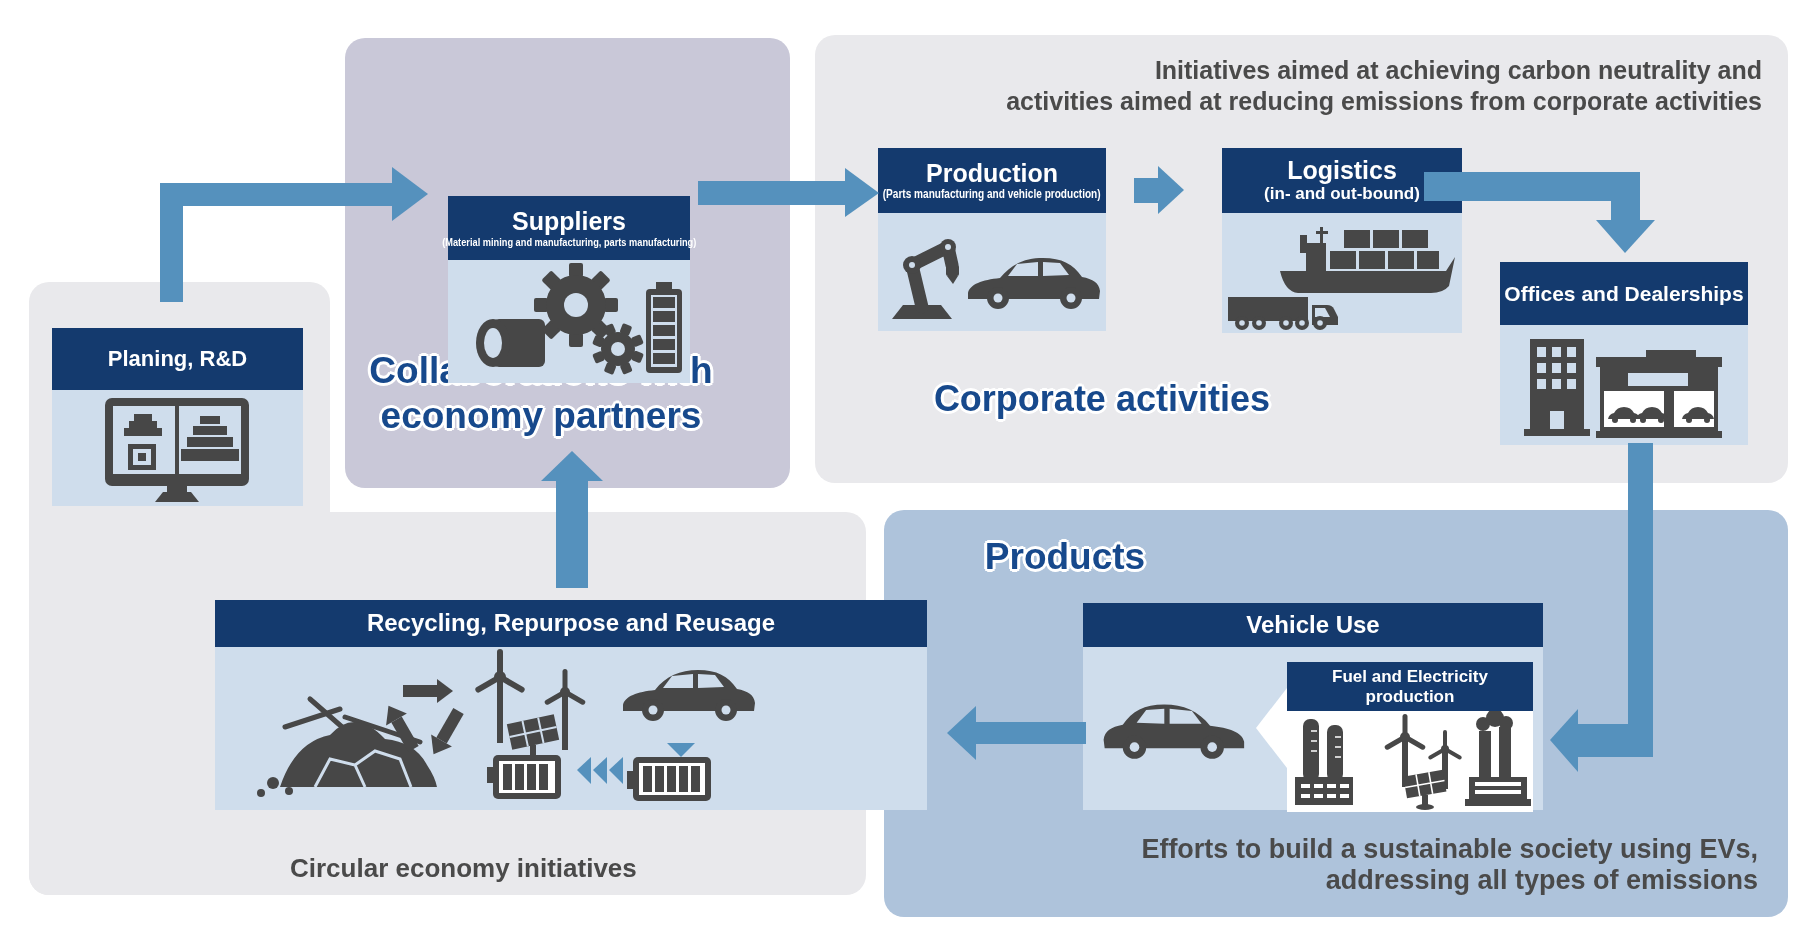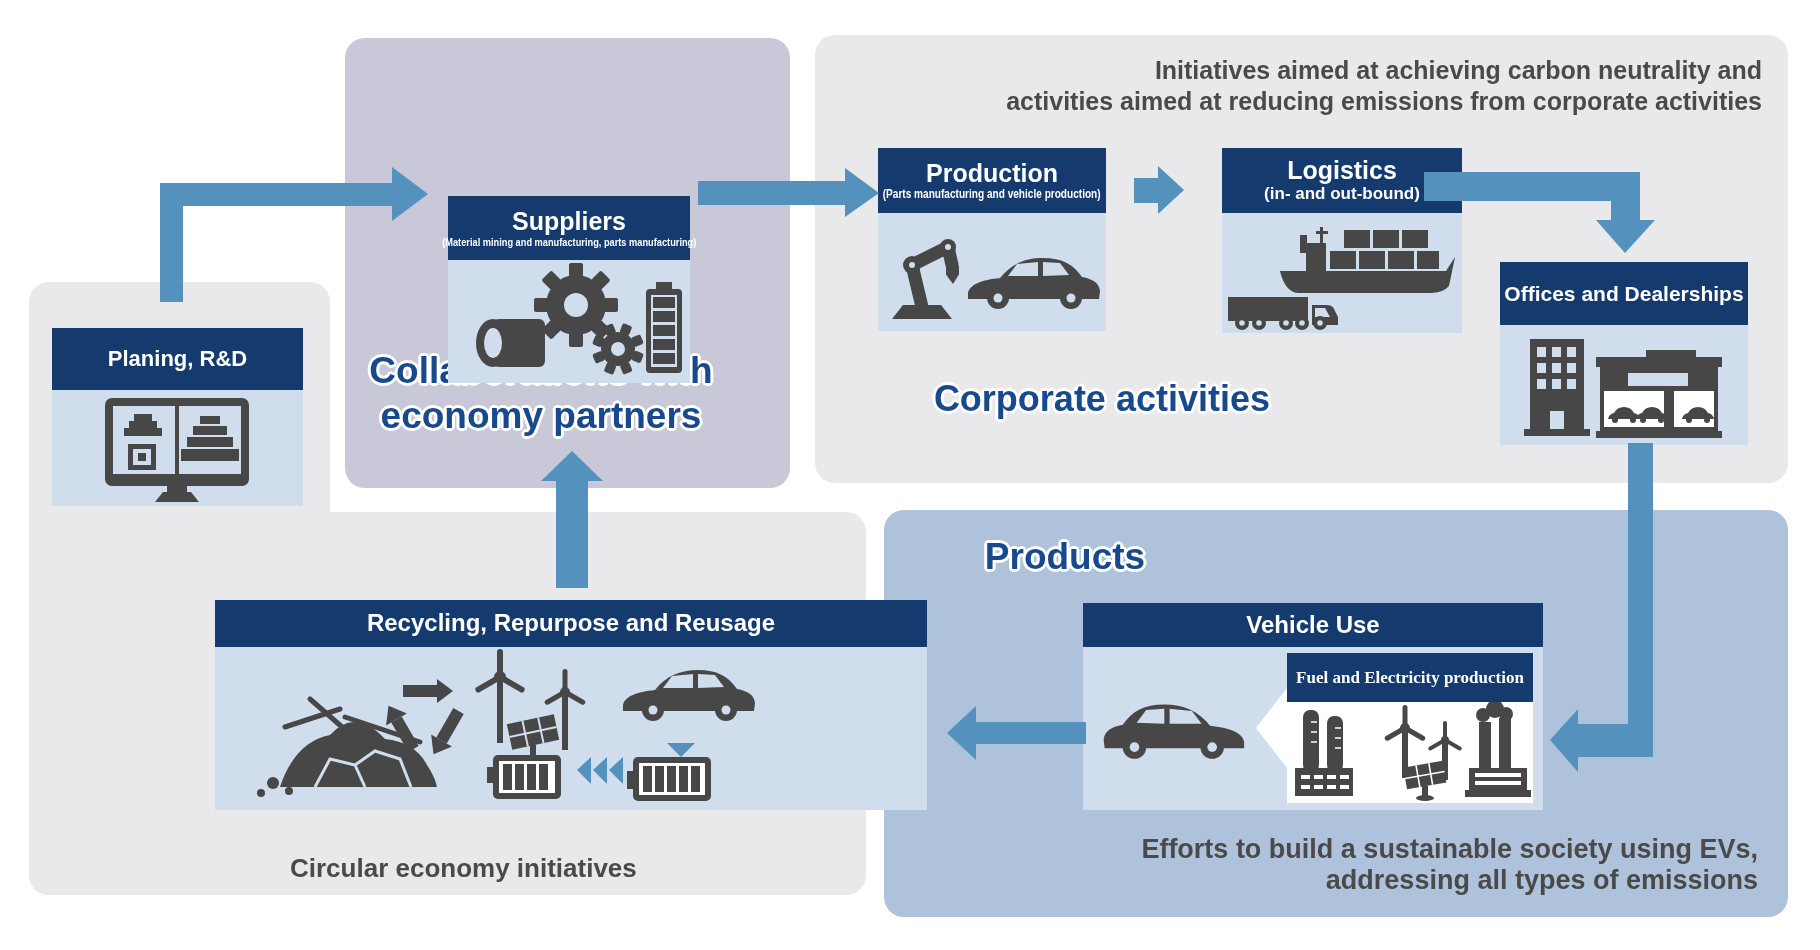--- a/index.html
+++ b/index.html
@@ -419,21 +419,21 @@
         <g transform="translate(140,0) scale(-1,1)">
           <path class="fi" d="M6,44 C8,35 20,31 38,29 C49,15 63,9 81,9 C100,9 111,15 120,28 C131,30 137,34 138,42 L137,50 L6,50 Z"></path>
           <path class="fb" d="M46,27 L55,15 L76,13 L76,27 Z"></path>
           <path class="fb" d="M81,13 L98,14 L107,26 L81,27 Z"></path>
           <circle class="fi" cx="36" cy="49" r="11"></circle>
             <circle class="fb" cx="36" cy="49" r="4.5"></circle>
           <circle class="fi" cx="109" cy="49" r="11"></circle>
             <circle class="fb" cx="109" cy="49" r="4.5"></circle>
         </g>
       </svg>
-      <div class="fuelbox" style="left:204px;top:6px;width:246px;font-family:Liberation Serif, serif;">
+      <div class="fuelbox" style="left:204px;top:15px;width:246px;">
         <div class="fhdr" style="height:49px;font-size:17px;">Fuel and Electricity production</div>
         <div class="fbod" style="height:101px;">
           <svg width="246" height="101" viewBox="0 0 246 101">
             <g>
               <rect class="fi" x="16" y="8" width="16" height="62" rx="7"></rect>
               <rect class="fi" x="40" y="14" width="16" height="56" rx="7"></rect>
               <g class="sw" stroke-width="1.5">
                   <path d="M24,20 h6 M24,30 h6 M24,40 h6 M48,26 h6 M48,36 h6 M48,46 h6" fill="none"></path>
                 </g>
               <rect class="fi" x="8" y="66" width="58" height="28"></rect>

